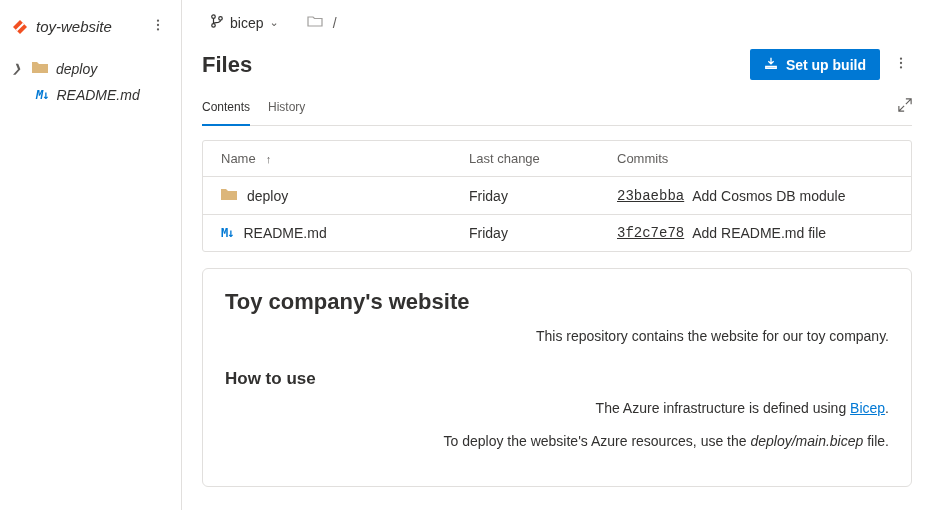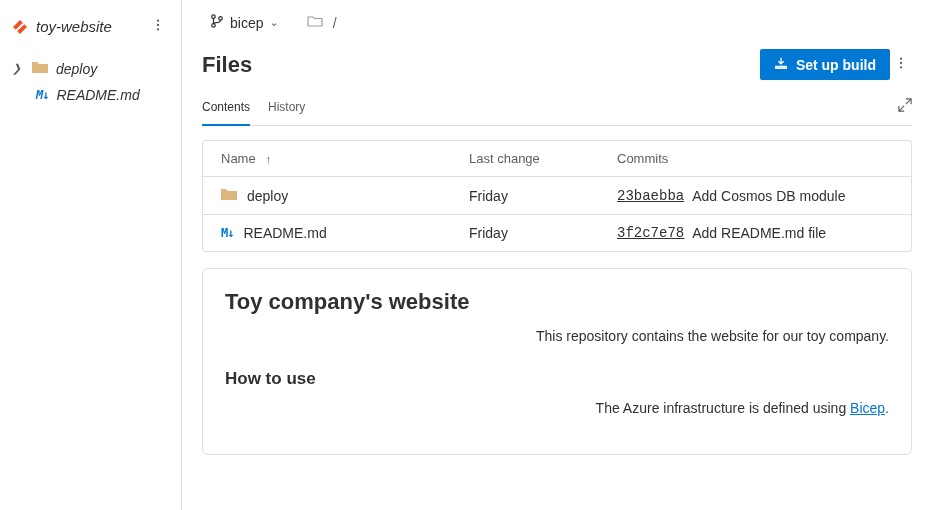--- a/index.html
+++ b/index.html
@@ -99,20 +99,21 @@
       justify-content: space-between;
       margin: 4px 0 14px 0;
     }
     .page-title {
       font-size: 22px;
       font-weight: 600;
     }
     .actions {
       display: flex;
       align-items: center;
+      gap: 10px;
     }
     .btn {
       display: inline-flex;
       align-items: center;
       gap: 8px;
       padding: 7px 14px;
       font-size: 14px;
       border: none;
       cursor: pointer;
       font-family: inherit;
@@ -348,15 +349,18 @@
     </div>
   </div>
 
   <div class="readme-panel">
     <h1>Toy company's website</h1>
     <p>This repository contains the website for our toy company.</p>
     <h2>How to use</h2>
     <p>
       <span>The Azure infrastructure is defined using </span><a href="#">Bicep</a><span>.</span>
     </p>
+    <p>
+      <span>To deploy the website's Azure resources, use the </span><em>deploy/main.bicep</em><span> file.</span>
+    </p>
   </div>
 
 </main>
 
 </body></html>

